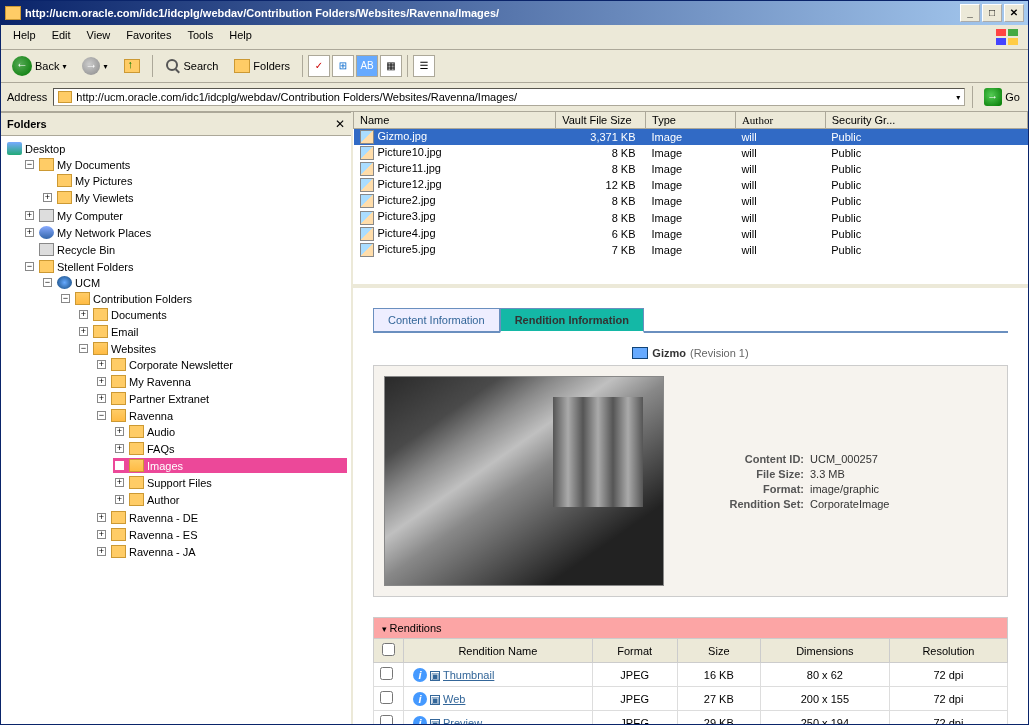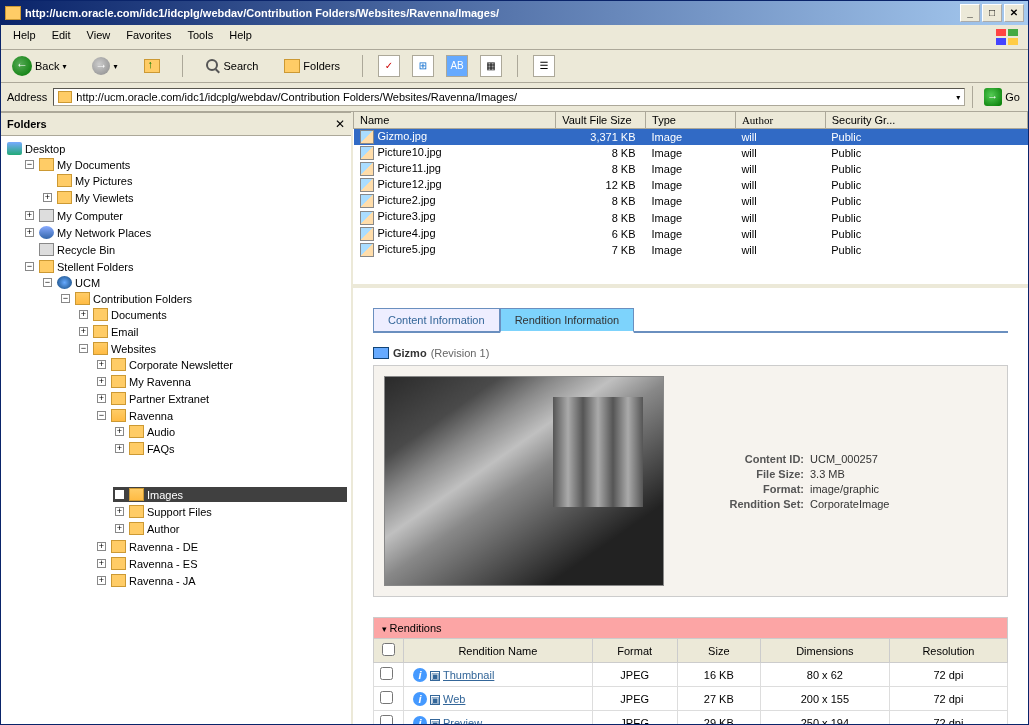--- a/index.html
+++ b/index.html
@@ -5,21 +5,21 @@
 * { box-sizing: border-box; margin: 0; padding: 0; font-family: Tahoma, Arial, sans-serif; font-size: 11px; }
 body { background: #ece9d8; width: 1029px; height: 725px; overflow: hidden; }
 .win { display: flex; flex-direction: column; height: 100%; border: 1px solid #0a246a; }
 .titlebar { background: linear-gradient(to right, #0a246a, #a6caf0); color: white; padding: 3px 4px; display: flex; align-items: center; font-weight: bold; }
 .titlebar .folder-icon-tb { width: 16px; height: 14px; background: #fc6; border: 1px solid #c93; margin-right: 4px; }
 .titlebar .winbtns { margin-left: auto; display: flex; }
 .titlebar .winbtn { width: 20px; height: 18px; background: #ece9d8; color: #000; margin-left: 2px; text-align: center; line-height: 16px; border: 1px outset #fff; cursor: pointer; font-size: 10px; }
 .menubar { background: #ece9d8; display: flex; padding: 2px 4px; border-bottom: 1px solid #aca899; }
 .menubar .menuitem { padding: 2px 8px; cursor: pointer; }
 .menubar .logo { margin-left: auto; width: 30px; height: 20px; }
-.toolbar { background: #ece9d8; display: flex; align-items: center; padding: 3px 4px; border-bottom: 1px solid #aca899; gap: 12px; }
+.toolbar { background: #ece9d8; display: flex; align-items: center; padding: 3px 4px; border-bottom: 1px solid #aca899; gap: 2px; }
 .tbtn { display: flex; align-items: center; padding: 2px 6px; border: 1px solid transparent; cursor: pointer; border-radius: 3px; gap: 3px; }
 .tbtn .arr { font-size: 8px; color: #000; }
 .back-ico { background: radial-gradient(circle at 40% 40%, #5a5, #070); border-radius: 50%; position: relative; width: 20px; height: 20px; }
 .back-ico::after { content: "←"; color: white; position: absolute; left: 4px; top: 0px; font-size: 12px; }
 .fwd-ico { background: radial-gradient(circle at 40% 40%, #ccc, #888); border-radius: 50%; width: 18px; height: 18px; position: relative; }
 .fwd-ico::after { content: "→"; color: white; position: absolute; left: 3px; top: 0px; font-size: 12px; }
 .up-ico { width: 16px; height: 14px; background: #fc6; border: 1px solid #c93; position: relative; }
 .up-ico::after { content: "↑"; color: #070; font-weight: bold; position: absolute; left: 3px; top: -2px; }
 .search-ico { width: 16px; height: 16px; position: relative; }
 .search-ico::before { content: ""; position: absolute; width: 8px; height: 8px; border: 2px solid #555; border-radius: 50%; left: 1px; top: 1px; }
@@ -37,21 +37,21 @@
 .gobtn .goicon::after { content: "→"; color: white; position: absolute; left: 3px; top: 1px; font-size: 11px; }
 .mainarea { flex: 1; display: flex; overflow: hidden; }
 .leftpane { width: 352px; background: white; border-right: 2px solid #ece9d8; display: flex; flex-direction: column; }
 .leftpane .panehdr { background: #ece9d8; border: 1px solid #aca899; border-left: none; border-right: none; padding: 4px 6px; display: flex; align-items: center; font-weight: bold; }
 .leftpane .panehdr .close { margin-left: auto; cursor: pointer; font-size: 12px; font-weight: normal; }
 .tree { flex: 1; overflow: auto; padding: 4px; }
 .tree ul { list-style: none; padding-left: 0; }
 .tree ul ul { padding-left: 18px; }
 .tree li { padding: 1px 0; white-space: nowrap; }
 .tnode { display: flex; align-items: center; gap: 3px; cursor: pointer; padding: 1px 2px; }
-.tnode.sel { background: #404040; color: white; margin-top: 29px; }
+.tnode.sel { background: #ec4899; color: white; }
 .texp { width: 9px; height: 9px; border: 1px solid #888; text-align: center; line-height: 7px; font-size: 9px; cursor: pointer; margin-right: 2px; background: white; }
 .texp.blank { border: none; }
 .ticon { width: 15px; height: 13px; display: inline-block; }
 .fold { background: #fc6; border: 1px solid #c93; }
 .fold.open { background: linear-gradient(#fc6, #fb4); }
 .desk { background: linear-gradient(#7af, #2a7); border-radius: 2px; }
 .comp { background: #ddd; border: 1px solid #888; }
 .net { background: linear-gradient(#8af, #36a); border-radius: 50%; }
 .bin { background: #ddd; border: 1px solid #888; }
 .glob { background: radial-gradient(circle, #6af, #147); border-radius: 50%; }
@@ -59,22 +59,22 @@
 .filelist { height: 176px; background: white; border-bottom: 4px solid #ece9d8; overflow-y: scroll; }
 .filelist table { width: 100%; border-collapse: collapse; }
 .filelist th { background: #ece9d8; border: 1px solid #aca899; border-top: none; text-align: left; padding: 2px 6px; font-weight: normal; cursor: pointer; }
 .filelist td { padding: 1px 6px; }
 .filelist tr.sel td { background: #316ac5; color: white; }
 .filelist .fimg { display: inline-block; width: 14px; height: 14px; background: linear-gradient(135deg, #adf 0%, #adf 50%, #fda 50%, #fda 100%); border: 1px solid #888; margin-right: 4px; vertical-align: middle; }
 .filelist .szcol { text-align: right; padding-right: 10px; }
 .detailpane { flex: 1; background: white; overflow-y: scroll; padding: 20px 20px 0 20px; }
 .tabs { display: flex; border-bottom: 2px solid #6a8fbf; margin-bottom: 14px; }
 .tab { border: 1px solid #6a8fbf; padding: 5px 14px; background: #eef; cursor: pointer; margin-right: 0; border-bottom: none; color: #369; }
-.tab.active { background: #7dd3fc; font-weight: normal; color: #333; border-bottom: 2px solid white; margin-bottom: -2px; }
-.docname { display: flex; align-items: center; gap: 4px; margin-bottom: 6px; }
+.tab.active { background: #14b8a6; font-weight: bold; color: #333; border-bottom: 2px solid white; margin-bottom: -2px; }
+.docname { display: flex; align-items: center; gap: 4px; margin-bottom: 6px; justify-content: center; }
 .docname .camera-icon { width: 16px; height: 12px; background: #6af; border: 1px solid #147; }
 .docname b { color: #333; }
 .docname .rev { color: #666; }
 .infobox { border: 1px solid #ccc; background: #f6f3ee; padding: 10px; display: flex; gap: 20px; margin-bottom: 20px; }
 .preview { width: 280px; height: 210px; background: linear-gradient(145deg, #2a2a2a 0%, #4a4a4a 20%, #8a8a8a 30%, #c0c0c0 40%, #888 50%, #222 80%); border: 1px solid #888; position: relative; }
 .preview::after { content: ""; position: absolute; right: 20px; top: 20px; width: 90px; height: 110px; background: linear-gradient(90deg, #555, #aaa, #555, #aaa, #555, #aaa, #555); }
 .meta { flex: 1; display: flex; flex-direction: column; justify-content: center; gap: 3px; }
 .meta .mlab { display: inline-block; width: 120px; text-align: right; color: #555; font-weight: bold; margin-right: 6px; }
 .meta .mval { color: #333; }
 .rendhdr { background: #fca5a5; border: 1px solid #ccc; border-bottom: none; padding: 4px 8px; }

